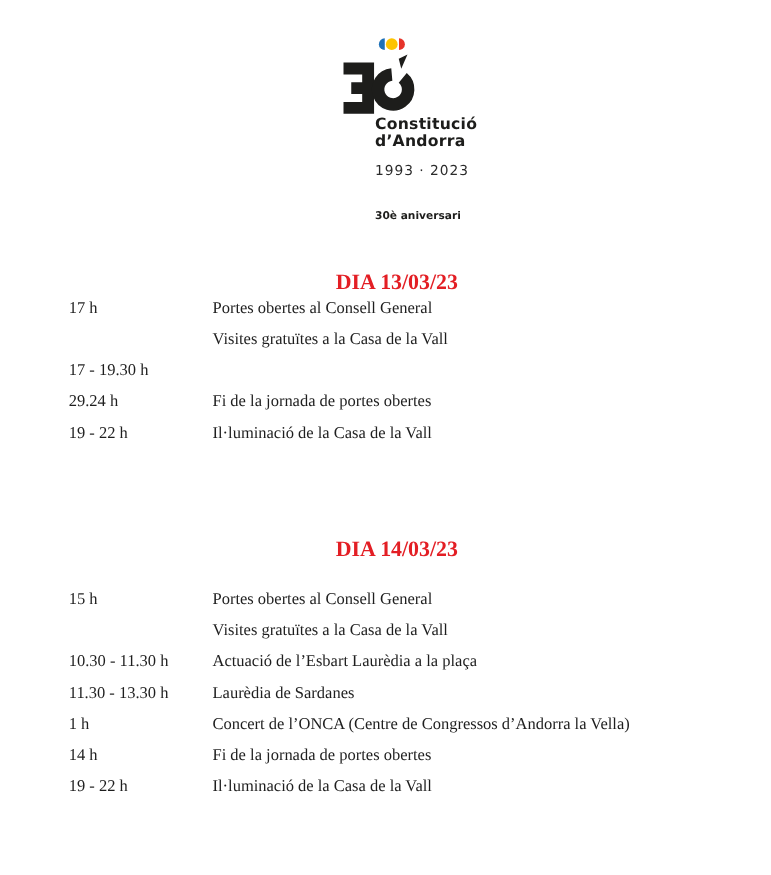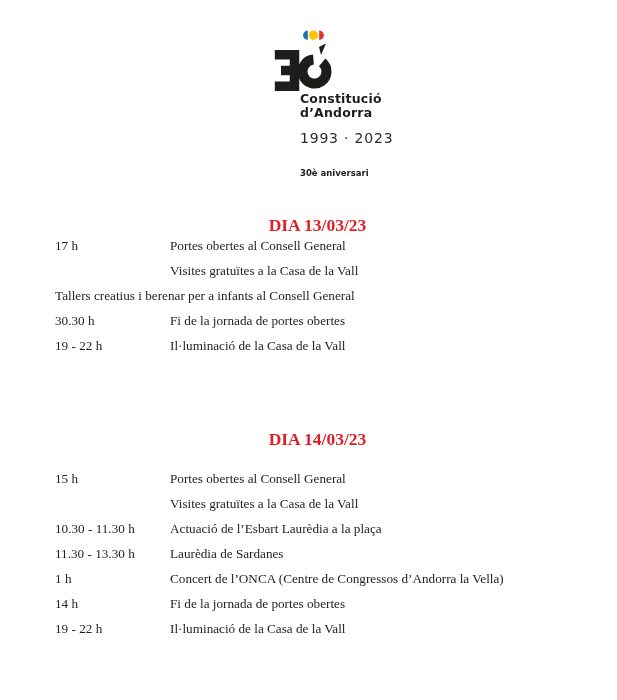--- a/index.html
+++ b/index.html
@@ -45,21 +45,21 @@
     font-size: 8.5px;
     color: var(--logo-black);
     margin-top: 48px;
   }
   .logo-years {
     position: absolute;
     left: 300px;
     top: 129.5px;
     font-family: "DejaVu Sans", sans-serif;
     font-weight: normal;
-    font-size: 14px;
+    font-size: 11px;
     letter-spacing: 0.8px;
     color: #2b2b2b;
   }
 
   
   .day-heading {
     position: absolute;
     left: 0;
     width: 617px;
     text-align: center;
@@ -121,24 +121,24 @@
   <div class="schedule" id="day1-schedule">
     <div class="row">
       <span class="time">17 h</span>
       <span class="event">Portes obertes al Consell General</span>
     </div>
     <div class="row">
       <span class="time"></span>
       <span class="event">Visites gratuïtes a la Casa de la Vall</span>
     </div>
     <div class="row">
-      <span class="event">Tallers creatius i berenar per a infants al Consell General</span>
+      <span class="time">17 - 19.30 h</span>
     </div>
     <div class="row">
-      <span class="time">30.30 h</span>
+      <span class="time">29.24 h</span>
       <span class="event">Fi de la jornada de portes obertes</span>
     </div>
     <div class="row">
       <span class="time">19 - 22 h</span>
       <span class="event">Il·luminació de la Casa de la Vall</span>
     </div>
   </div>
 
   <div class="day-heading" id="day2-heading">DIA 14/03/23</div>
 

